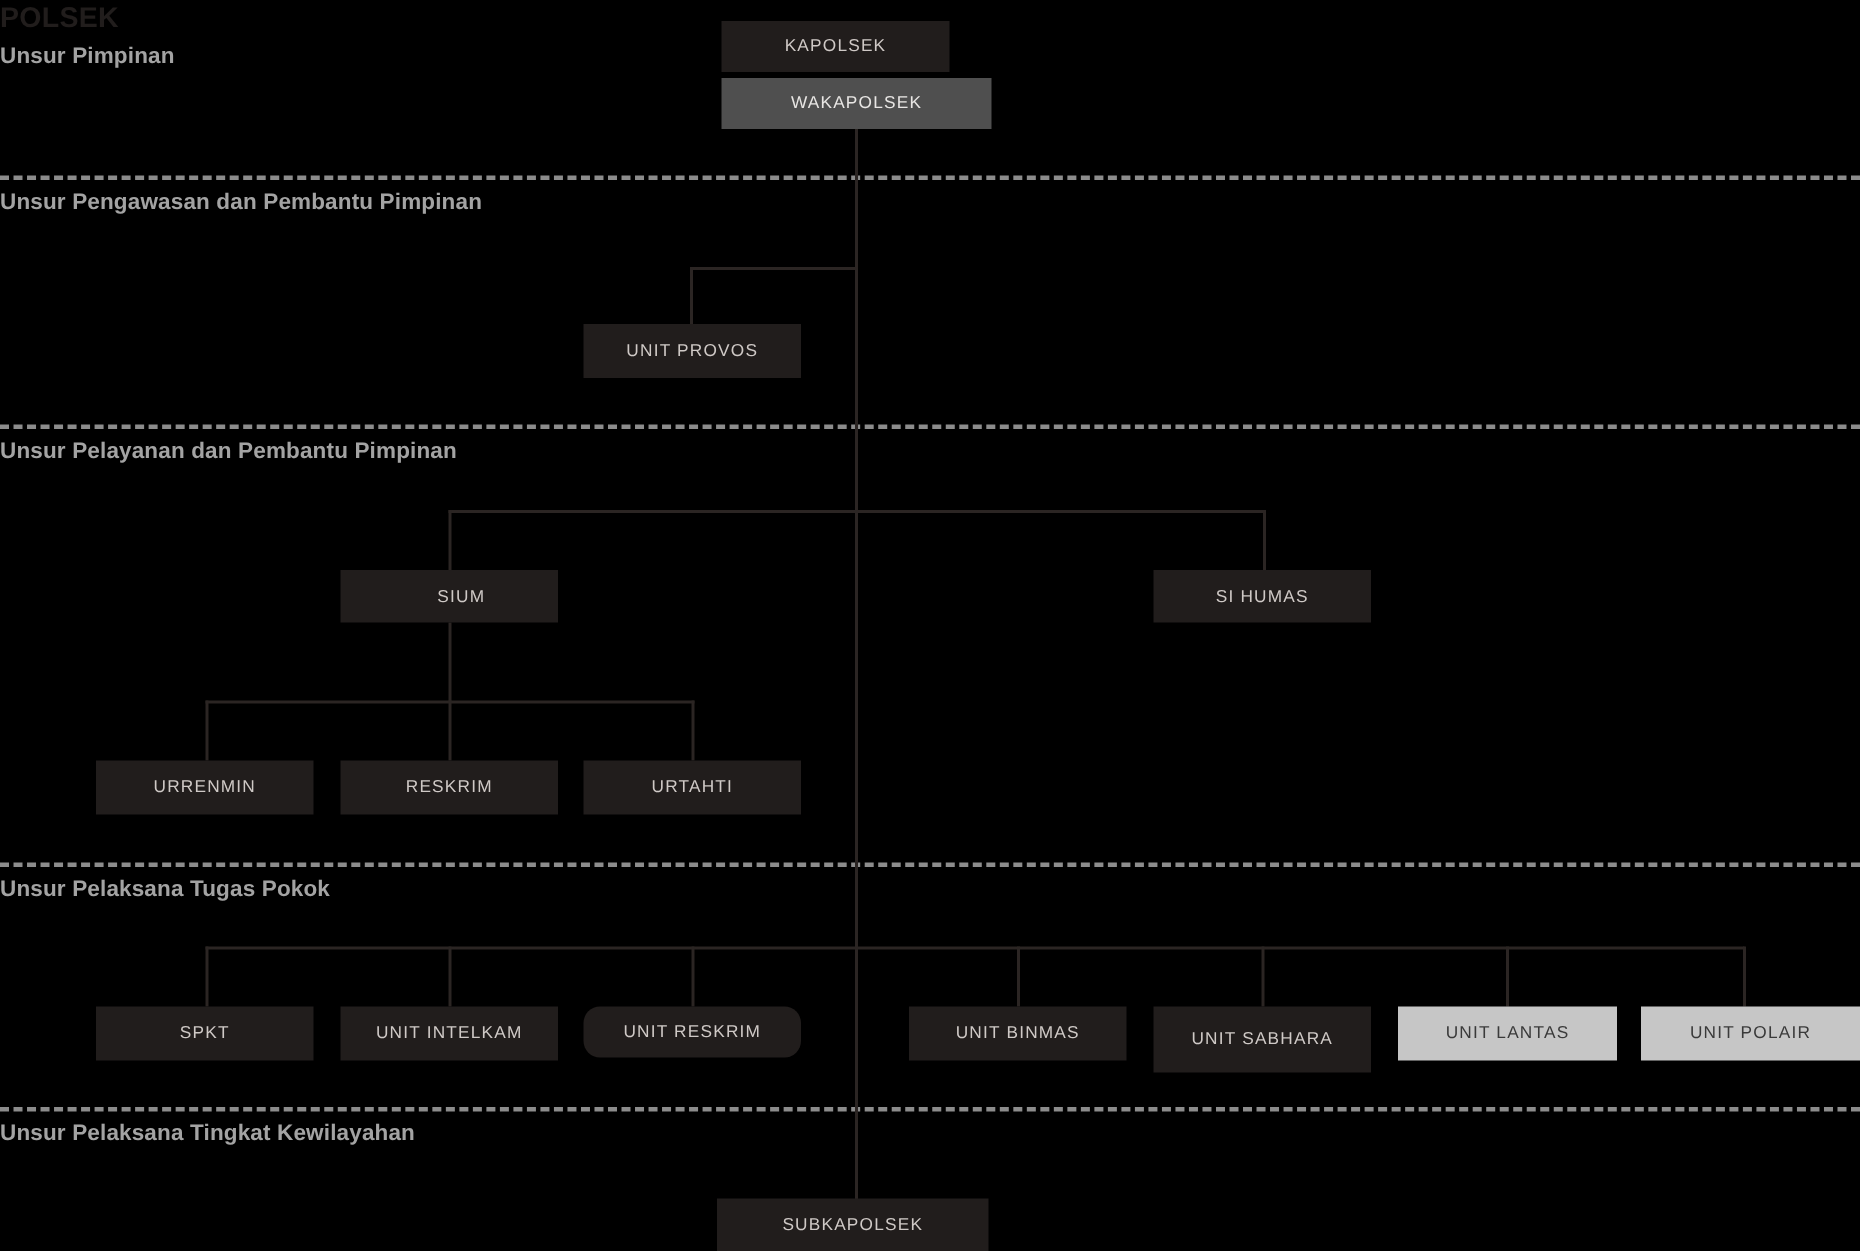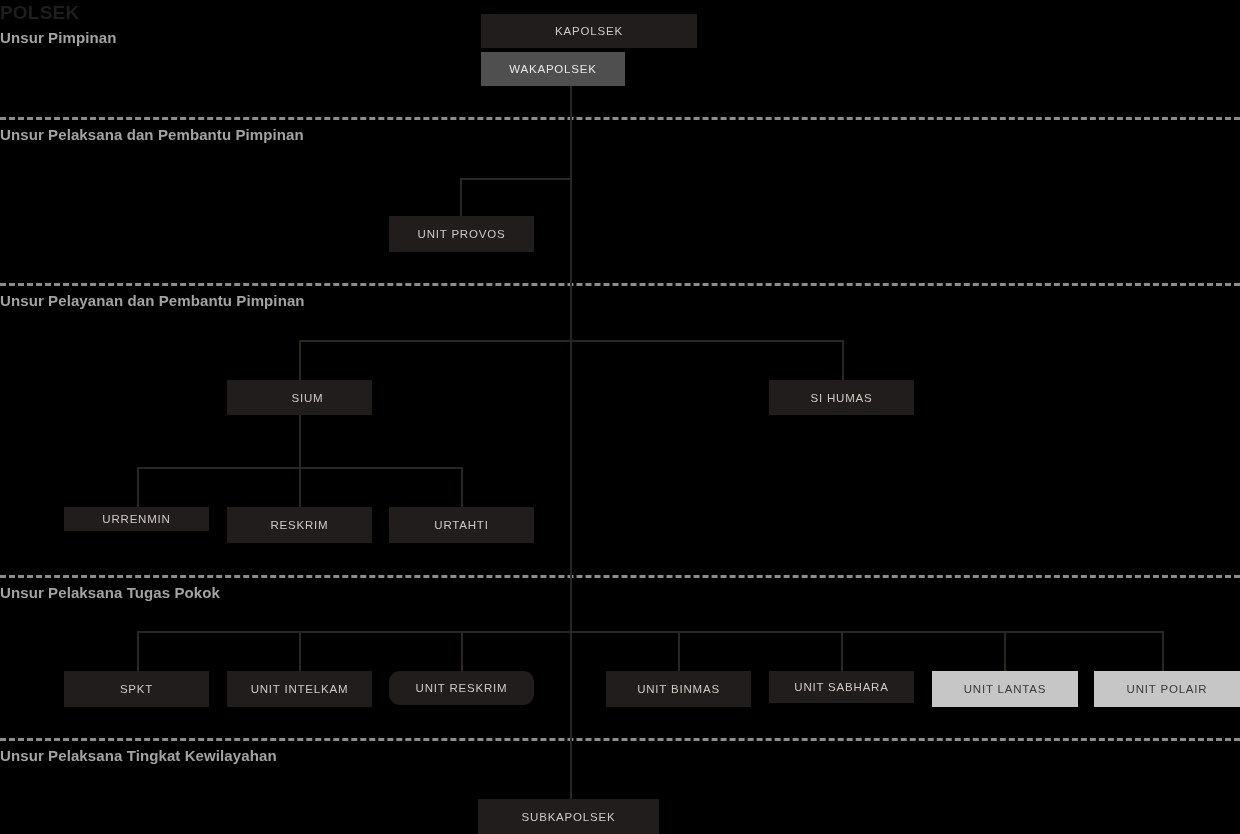--- a/index.html
+++ b/index.html
@@ -85,21 +85,21 @@
 </style>
 </head>
 <body>
 
 <div id="chart-root">
 
   <div class="org-title" style="left:0px; top:2px;">POLSEK</div>
 
   <div class="section-label" style="left:0px; top:29px;">Unsur Pimpinan</div>
 
-  <div class="section-label" style="left:0px; top:126px;">Unsur Pelaksana dan Pembantu Pimpinan</div>
+  <div class="section-label" style="left:0px; top:126px;">Unsur Pengawasan dan Pembantu Pimpinan</div>
 
   <div class="section-label" style="left:0px; top:292px;">Unsur Pelayanan dan Pembantu Pimpinan</div>
 
   <div class="section-label" style="left:0px; top:584px;">Unsur Pelaksana Tugas Pokok</div>
 
   <div class="section-label" style="left:0px; top:747px;">Unsur Pelaksana Tingkat Kewilayahan</div>
 
   <div class="divider" style="top:117px;"></div>
   <div class="divider" style="top:283px;"></div>
   <div class="divider" style="top:575px;"></div>
@@ -122,39 +122,39 @@
 
   <div class="conn-h" style="left:137px; top:631px; width:1026px;"></div>
   <div class="conn-v" style="left:137px;  top:631px; height:40px;"></div>
   <div class="conn-v" style="left:299px;  top:631px; height:40px;"></div>
   <div class="conn-v" style="left:461px;  top:631px; height:40px;"></div>
   <div class="conn-v" style="left:678px;  top:631px; height:40px;"></div>
   <div class="conn-v" style="left:841px;  top:631px; height:40px;"></div>
   <div class="conn-v" style="left:1004px; top:631px; height:40px;"></div>
   <div class="conn-v" style="left:1162px; top:631px; height:40px;"></div>
 
-  <div class="node dark" style="left:481px; top:14px; width:216px; height:34px;">
+  <div class="node dark" style="left:481px; top:14px; width:152px; height:34px;">
     <span>KAPOLSEK</span>
   </div>
-  <div class="node mid" style="left:481px; top:52px; width:144px; height:34px;">
+  <div class="node mid" style="left:481px; top:52px; width:180px; height:34px;">
     <span>WAKAPOLSEK</span>
   </div>
 
   <div class="node dark" style="left:389px; top:216px; width:145px; height:36px;">
     <span>UNIT PROVOS</span>
   </div>
 
   <div class="node dark" style="left:227px; top:380px; width:145px; height:35px;padding-left:20px;">
     <span>SIUM</span>
   </div>
   <div class="node dark" style="left:769px; top:380px; width:145px; height:35px;">
     <span>SI HUMAS</span>
   </div>
 
-  <div class="node dark" style="left:64px;  top:507px; width:145px; height:24px;text-align:right;">
+  <div class="node dark" style="left:64px;  top:507px; width:145px; height:36px;text-align:right;">
     <span>URRENMIN</span>
   </div>
   <div class="node dark" style="left:227px; top:507px; width:145px; height:36px;">
     <span>RESKRIM</span>
   </div>
   <div class="node dark" style="left:389px; top:507px; width:145px; height:36px;">
     <span>URTAHTI</span>
   </div>
 
   <div class="node dark" style="left:64px;   top:671px; width:145px; height:36px;">
@@ -162,21 +162,21 @@
   </div>
   <div class="node dark" style="left:227px;  top:671px; width:145px; height:36px;">
     <span>UNIT INTELKAM</span>
   </div>
   <div class="node dark" style="left:389px;  top:671px; width:145px; height:34px;border-radius:11px;">
     <span>UNIT RESKRIM</span>
   </div>
   <div class="node dark" style="left:606px;  top:671px; width:145px; height:36px;">
     <span>UNIT BINMAS</span>
   </div>
-  <div class="node dark" style="left:769px;  top:671px; width:145px; height:32px;">
+  <div class="node dark" style="left:769px;  top:671px; width:145px; height:44px;">
     <span>UNIT SABHARA</span>
   </div>
   <div class="node light" style="left:932px; top:671px; width:146px; height:36px;">
     <span>UNIT LANTAS</span>
   </div>
   <div class="node light" style="left:1094px; top:671px; width:146px; height:36px;">
     <span>UNIT POLAIR</span>
   </div>
 
   <div class="node dark" style="left:478px; top:799px; width:181px; height:35px;">

